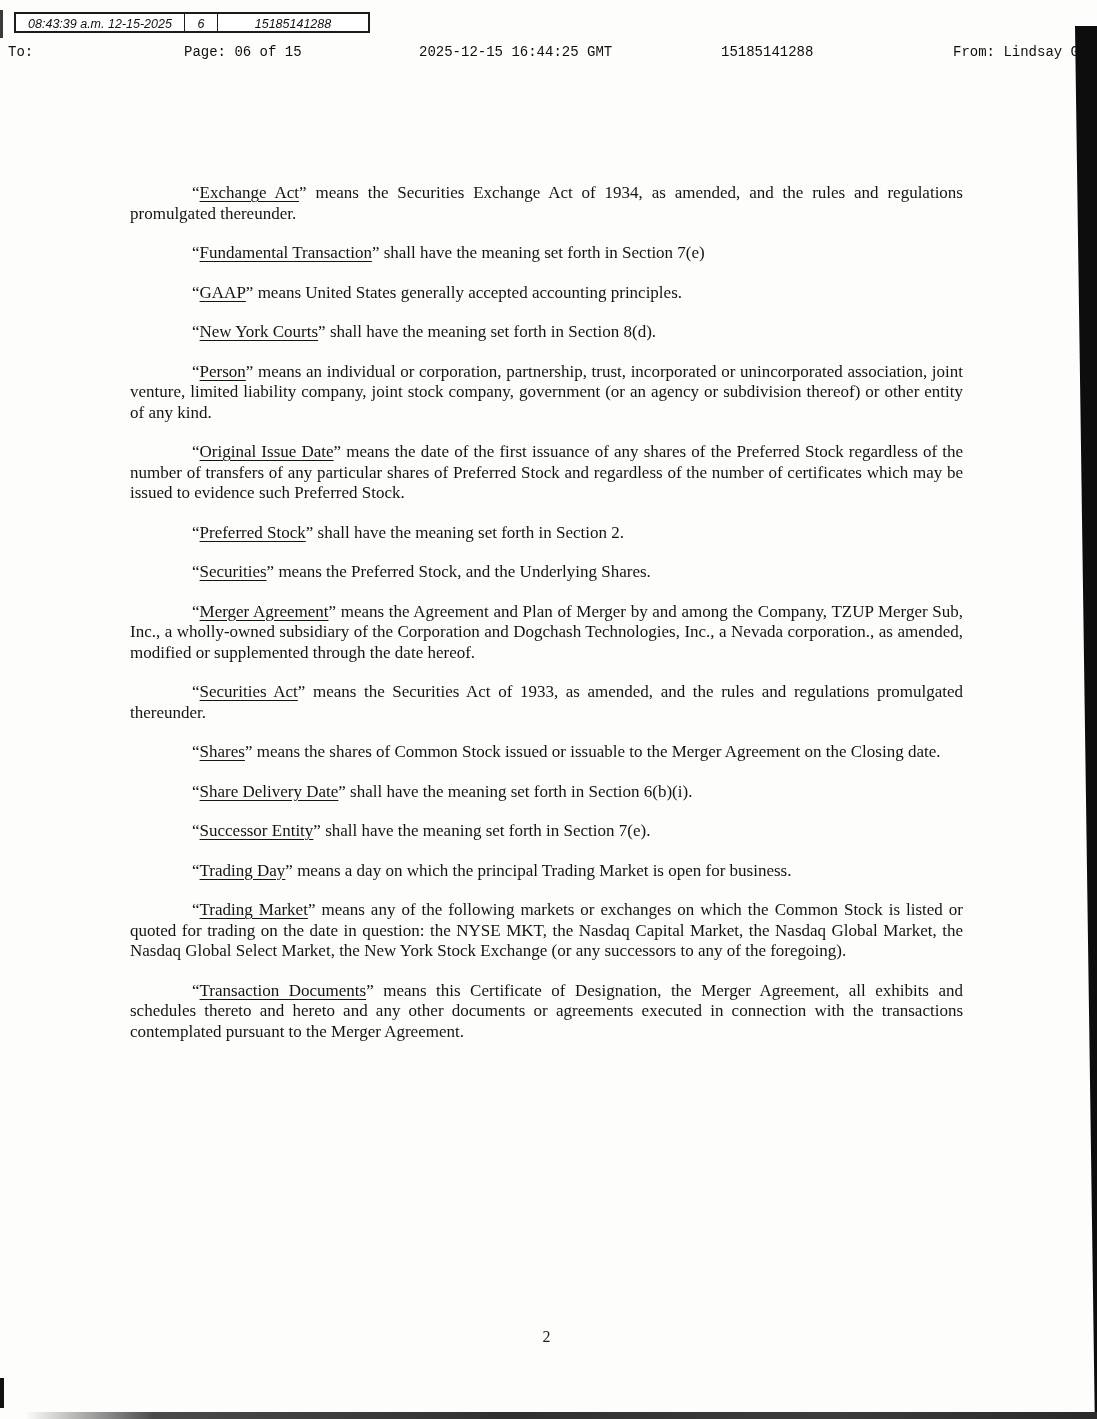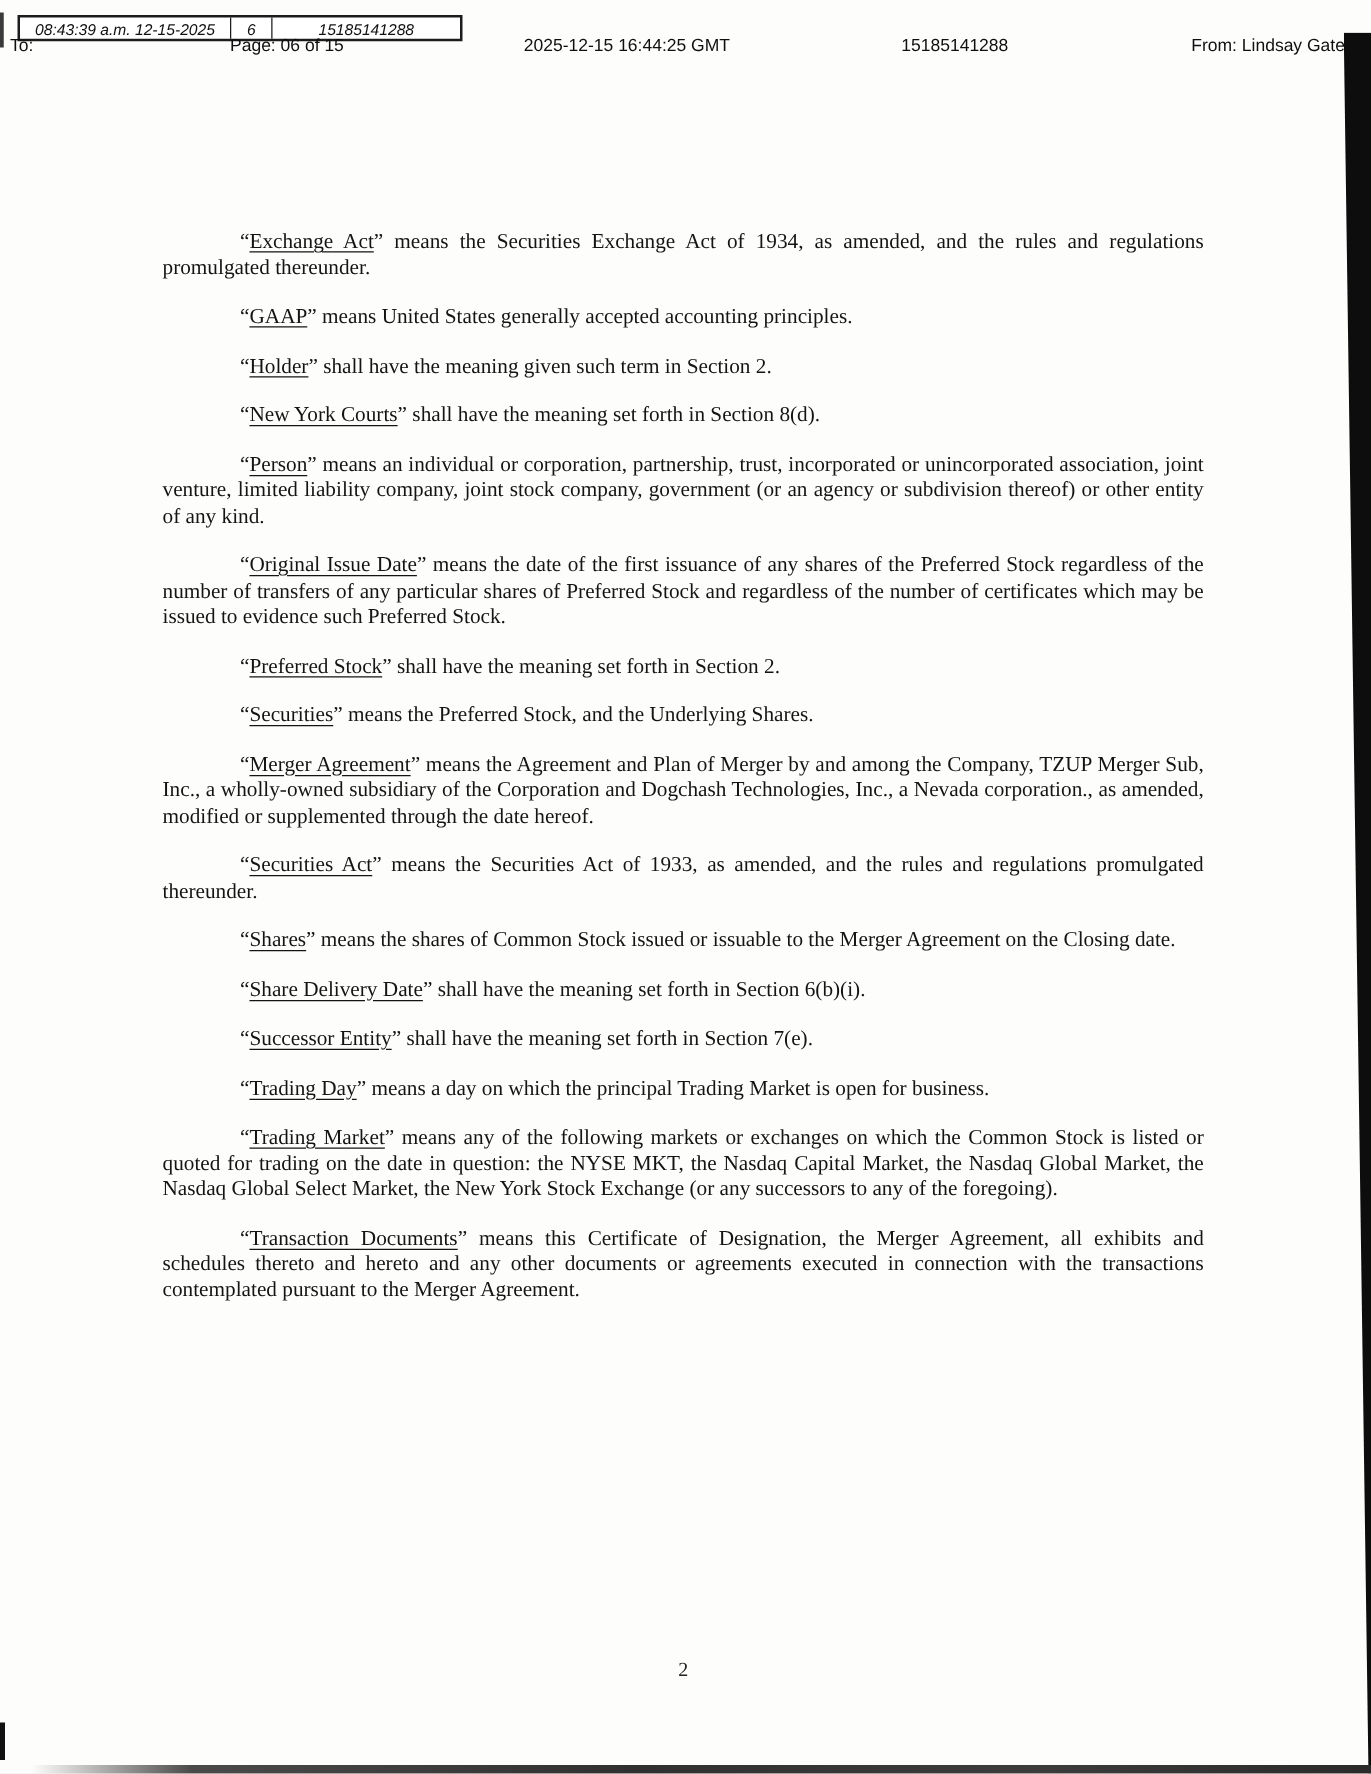--- a/index.html
+++ b/index.html
@@ -34,22 +34,22 @@
     color: #111;
     box-sizing: border-box;
   }
   .stamp-cell { text-align: center; white-space: nowrap; overflow: hidden; font-style: italic; }
   .stamp-cell.c1 { width: 168px; }
   .stamp-cell.c2 { width: 32px; border-left: 1.5px solid #1c1c1c; border-right: 1.5px solid #1c1c1c; }
   .stamp-cell.c3 { flex: 1; }
 
   .fax-line-item {
     position: absolute;
-    top: 28px;
-    font-family: Liberation Sans, sans-serif;
+    top: 44px;
+    font-family: Liberation Mono, monospace;
     font-size: 14px;
     color: #0f0f0f;
     white-space: nowrap;
   }
   .fl-to        { left: 8px; }
   .fl-page      { left: 184px; }
   .fl-timestamp { left: 419px; }
   .fl-number    { left: 721px; }
   .fl-from      { left: 953px; }
 
@@ -124,24 +124,24 @@
   <div class="fax-line-item fl-to">To:</div>
   <div class="fax-line-item fl-page">Page: 06 of 15</div>
   <div class="fax-line-item fl-timestamp">2025-12-15 16:44:25 GMT</div>
   <div class="fax-line-item fl-number">15185141288</div>
   <div class="fax-line-item fl-from">From: Lindsay Gate:</div>
 
   <div class="doc-body" id="paragraphs">
 
   <p class="para"><span class="open-quote">“</span><span class="term">Exchange Act</span><span class="rest">” means the Securities Exchange Act of 1934, as amended, and the rules and regulations promulgated thereunder.</span></p>
 
+  <p class="para"><span class="open-quote">“</span><span class="term">Fundamental Transaction</span><span class="rest">” shall have the meaning set forth in Section 7(e)</span></p>
 
   <p class="para"><span class="open-quote">“</span><span class="term">GAAP</span><span class="rest">” means United States generally accepted accounting principles.</span></p>
 
-  <p class="para"><span class="open-quote">“</span><span class="term">Holder</span><span class="rest">” shall have the meaning given such term in Section 2.</span></p>
 
   <p class="para"><span class="open-quote">“</span><span class="term">New York Courts</span><span class="rest">” shall have the meaning set forth in Section 8(d).</span></p>
 
 
   <p class="para"><span class="open-quote">“</span><span class="term">Person</span><span class="rest">” means an individual or corporation, partnership, trust, incorporated or unincorporated association, joint venture, limited liability company, joint stock company, government (or an agency or subdivision thereof) or other entity of any kind.</span></p>
 
   <p class="para"><span class="open-quote">“</span><span class="term">Original Issue Date</span><span class="rest">” means the date of the first issuance of any shares of the Preferred Stock regardless of the number of transfers of any particular shares of Preferred Stock and regardless of the number of certificates which may be issued to evidence such Preferred Stock.</span></p>
 
   <p class="para"><span class="open-quote">“</span><span class="term">Preferred Stock</span><span class="rest">” shall have the meaning set forth in Section 2.</span></p>
 

